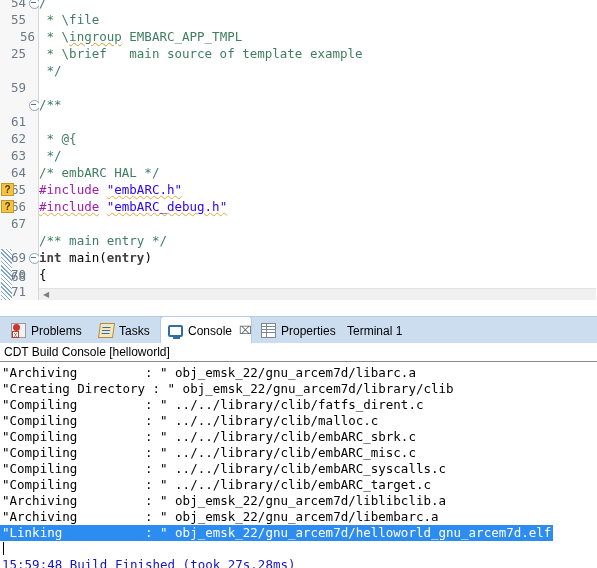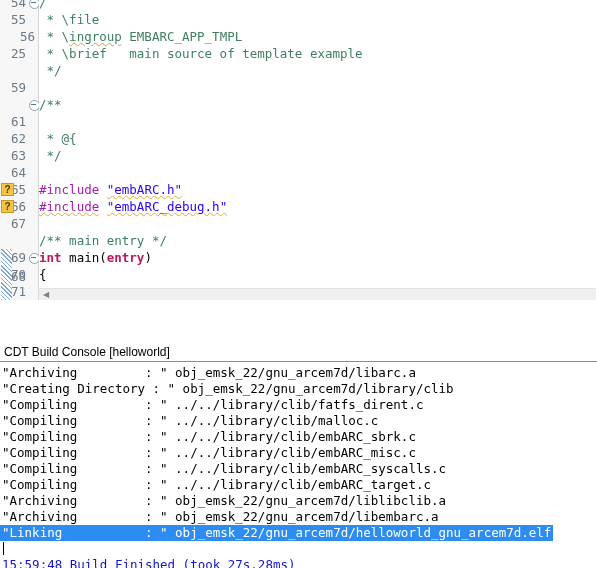--- a/index.html
+++ b/index.html
@@ -106,21 +106,21 @@
     font-size: 10px;
     font-weight: bold;
     line-height: 11px;
     text-align: center;
     color: #4a3a06;
   }
   
   .c-comment  { color: #3f7f5f; }
   .c-pre      { color: #a21caf; }
   .c-str      { color: #2a00ff; }
-  .c-kw       { color: #be185d; font-weight: bold; }
+  .c-kw       { color: #404040; font-weight: bold; }
   .c-plain    { color: #000000; }
   .squiggle {
     text-decoration: underline;
     text-decoration-style: wavy;
     text-decoration-color: #e4a93c;
     text-decoration-thickness: 1px;
   }
   .squiggle-sp {
     text-decoration: underline;
     text-decoration-style: wavy;
@@ -365,37 +365,60 @@
   <div id="code-area">
       <div class="code-row c-comment" style="top: -6px;">/</div>
       <div class="code-row" style="top: 11px;"><span class="c-comment"> * \file</span></div>
       <div class="code-row" style="top: 28px;"><span class="c-comment"> * \</span><span class="c-comment squiggle-sp">ingroup</span><span class="c-comment"> EMBARC_APP_TMPL</span></div>
       <div class="code-row" style="top: 45px;"><span class="c-comment"> * \brief   main source of template example</span></div>
       <div class="code-row" style="top: 62px;"><span class="c-comment"> */</span></div>
       <div class="code-row" style="top: 79px;"><span class="c-plain"></span></div>
       <div class="code-row" style="top: 96px;"><span class="c-comment">/**</span></div>
       <div class="code-row" style="top: 130px;"><span class="c-comment"> * @{</span></div>
       <div class="code-row" style="top: 147px;"><span class="c-comment"> */</span></div>
+      <div class="code-row" style="top: 164px;"><span class="c-comment">/* embARC HAL */</span></div>
       <div class="code-row" style="top: 181px;"><span class="c-pre">#include</span><span class="c-plain"> </span><span class="c-str squiggle">"embARC.h"</span></div>
       <div class="code-row" style="top: 198px;"><span class="c-pre squiggle">#include</span><span class="c-plain"> </span><span class="c-str squiggle">"embARC_debug.h"</span></div>
       <div class="code-row" style="top: 215px;"><span class="c-plain"></span></div>
       <div class="code-row" style="top: 232px;"><span class="c-comment">/** main entry */</span></div>
       <div class="code-row" style="top: 249px;"><span class="c-kw">int </span><span class="c-plain">main</span><span class="c-plain">(</span><span class="c-kw">entry</span><span class="c-plain">)</span></div>
       <div class="code-row" style="top: 266px;"><span class="c-plain">{</span></div>
       <div class="code-row" style="top: 283px;"><span class="c-plain"></span></div>
       <div class="code-row" style="top: 317px;"><span class="c-plain"></span></div>
     </div>
   <div id="editor-hscroll">
     <div id="editor-hscroll-arrow">◀</div>
   </div>
 </div>
 <div id="editor-bottom-edge"></div>
 
 <div id="bottom-panel">
   <div id="tabbar-fill-top"></div>
+  <div id="tabbar">
+      <div class="tab" style="left: 4px; width: 86px;">
+        <span class="ico ico-problems"></span>
+        <span class="tab-label">Problems</span>
+      </div>
+      <div class="tab" style="left: 92px; width: 66px;">
+        <span class="ico ico-tasks"></span>
+        <span class="tab-label">Tasks</span>
+      </div>
+      <div class="tab active" style="left: 160px; width: 92px; top: -1px;">
+        <span class="ico ico-console"></span>
+        <span class="tab-label">Console</span>
+        <span class="tab-close">⌧</span>
+      </div>
+      <div class="tab" style="left: 254px; width: 86px;">
+        <span class="ico ico-props"></span>
+        <span class="tab-label">Properties</span>
+      </div>
+      <div class="tab" style="left: 340px; width: 70px;">
+        <span class="tab-label">Terminal 1</span>
+      </div>
+    </div>
 
   <div id="console-title">CDT Build Console [helloworld]</div>
 
   <div id="console-body">
       <div class="con-row" style="top: 2px;">"Archiving         : " obj_emsk_22/gnu_arcem7d/libarc.a</div>
       <div class="con-row" style="top: 18px;">"Creating Directory : " obj_emsk_22/gnu_arcem7d/library/clib</div>
       <div class="con-row" style="top: 34px;">"Compiling         : " ../../library/clib/fatfs_dirent.c</div>
       <div class="con-row" style="top: 50px;">"Compiling         : " ../../library/clib/malloc.c</div>
       <div class="con-row" style="top: 66px;">"Compiling         : " ../../library/clib/embARC_sbrk.c</div>
       <div class="con-row" style="top: 82px;">"Compiling         : " ../../library/clib/embARC_misc.c</div>

